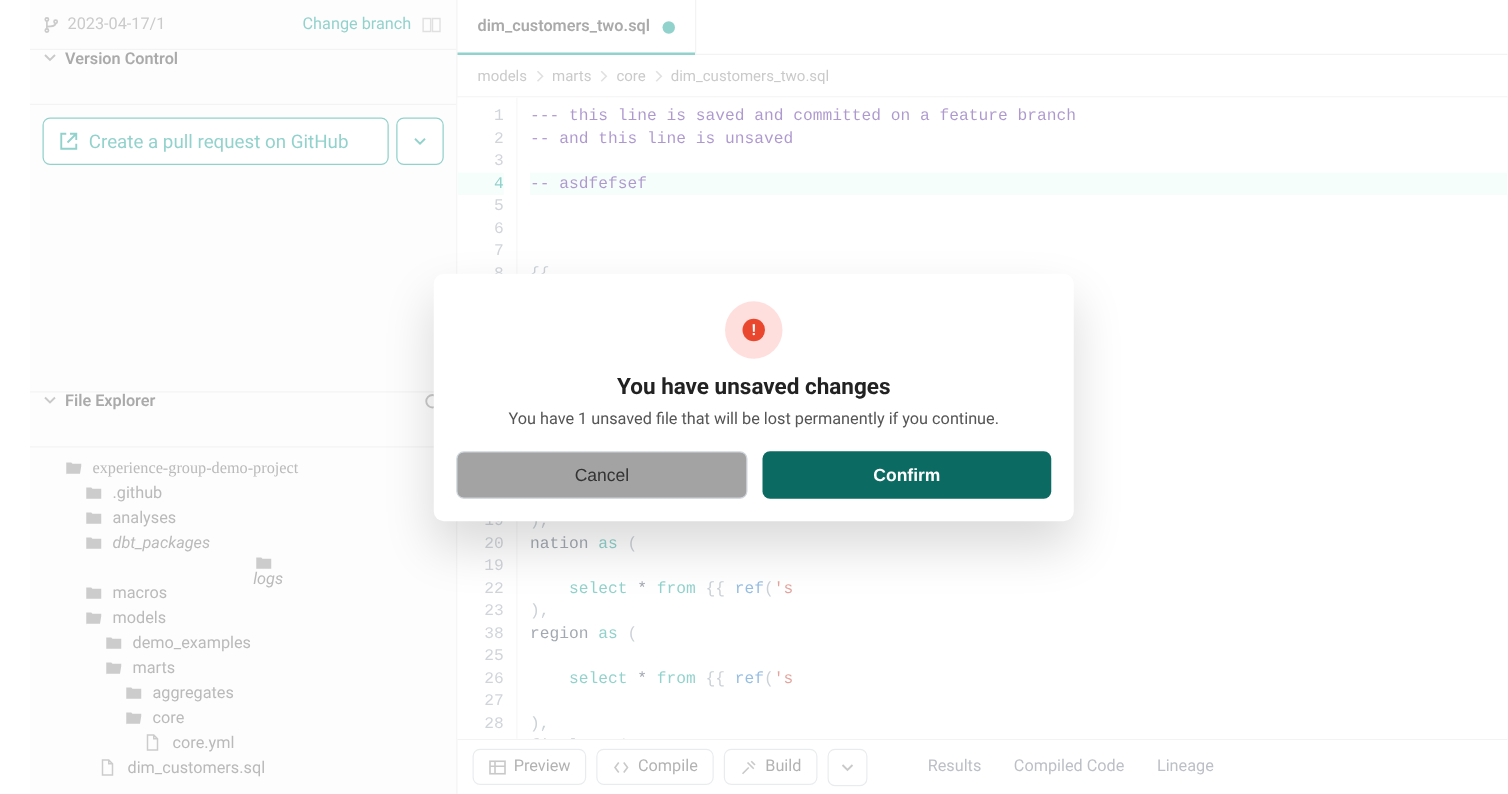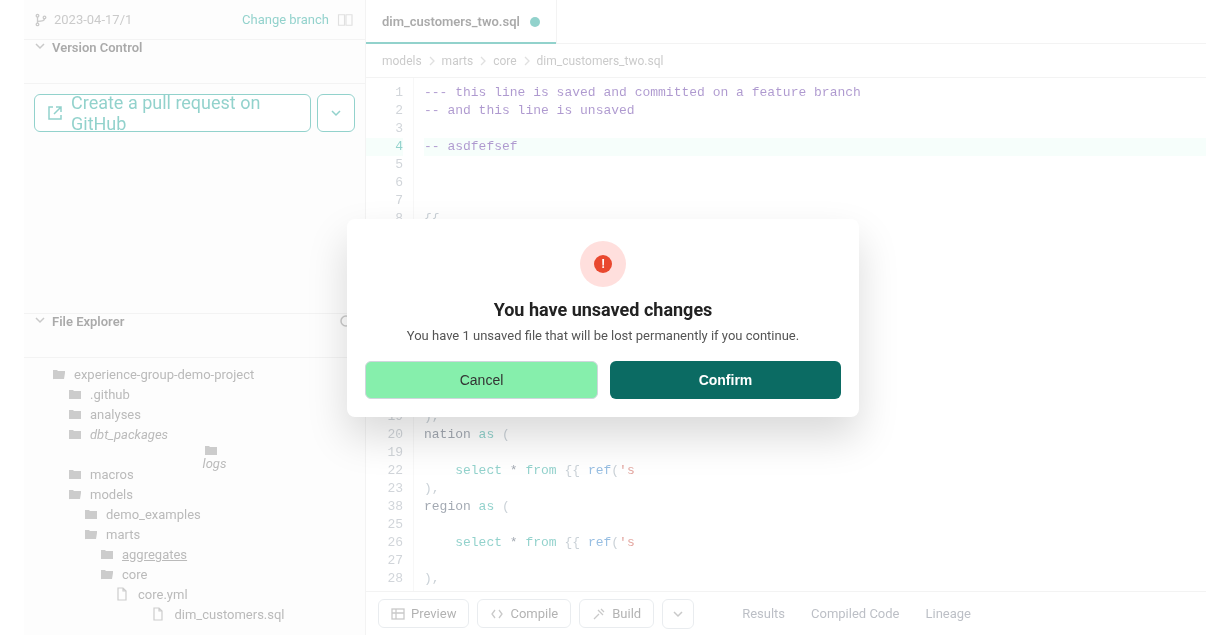--- a/index.html
+++ b/index.html
@@ -63,21 +63,21 @@
     border: 1px solid #0f9b8f;
     color: #0f9b8f;
     background: #fff;
     border-radius: 6px;
     height: 38px;
     display: flex;
     align-items: center;
     padding: 0 12px;
     gap: 8px;
     cursor: pointer;
-    font-size: 18px;
+    font-size: 15px;
   }
   .pr-caret {
     width: 38px;
     border: 1px solid #0f9b8f;
     color: #0f9b8f;
     background: #fff;
     border-radius: 6px;
     display: flex;
     align-items: center;
     justify-content: center;
@@ -231,21 +231,21 @@
     background: #e9482f; color: #fff;
     display: inline-flex; align-items: center; justify-content: center;
     font-weight: 700; font-size: 12px;
   }
   .modal h2 { font-size: 18px; font-weight: 700; color: #222; margin-bottom: 8px; }
   .modal p { color: #555; font-size: 13px; margin-bottom: 18px; }
   .modal .btn-row { display: flex; gap: 12px; }
   .modal button {
     flex: 1; height: 38px; border-radius: 6px; font-size: 14px; cursor: pointer;
   }
-  .modal .cancel { background: #86efac; border: 1px solid #cfd6dc; color: #333; }
+  .modal .cancel { background: #a3a3a3; border: 1px solid #cfd6dc; color: #333; }
   .modal .confirm { background: #0b6b63; border: none; color: #fff; font-weight: 600; }
   svg { display: block; }
 </style>
 </head>
 <body>
 
 <div class="app">
 
   <div class="sidebar">
 
@@ -309,21 +309,21 @@
       </span>
     </div>
 
     <div class="file-explorer-body" id="fe-body">
         <div class="tree-item" style="padding-left: 28px;">
           <span class="icon">
             <svg width="14" height="12" viewBox="0 0 14 12">
               <path fill="#8f8f8f" d="M1 2h4l1 1h7v2H2l-1 7zM2 5h11l-1 6H1z"></path>
             </svg>
           </span>
-          <span class="label" style="font-style: normal;">experience-group-demo-project</span>
+          <span class="label" style="font-style: normal; font-family: Liberation Serif, serif;">experience-group-demo-project</span>
         </div>
         <div class="tree-item" style="padding-left: 44px;">
           <span class="icon">
             <svg width="14" height="12" viewBox="0 0 14 12">
               <path fill="#8f8f8f" d="M1 2h4l1 1h7v8H1z"></path>
             </svg>
           </span>
           <span class="label" style="font-style: normal;">.github</span>
         </div>
         <div class="tree-item" style="padding-left: 44px;">
@@ -381,39 +381,39 @@
             </svg>
           </span>
           <span class="label" style="font-style: normal;">marts</span>
         </div>
         <div class="tree-item" style="padding-left: 76px;">
           <span class="icon">
             <svg width="14" height="12" viewBox="0 0 14 12">
               <path fill="#8f8f8f" d="M1 2h4l1 1h7v8H1z"></path>
             </svg>
           </span>
-          <span class="label" style="font-style: normal; text-decoration: underline;">aggregates</span>
+          <span class="label" style="font-style: normal;">aggregates</span>
         </div>
         <div class="tree-item" style="padding-left: 76px;">
           <span class="icon">
             <svg width="14" height="12" viewBox="0 0 14 12">
               <path fill="#8f8f8f" d="M1 2h4l1 1h7v2H2l-1 7zM2 5h11l-1 6H1z"></path>
             </svg>
           </span>
           <span class="label" style="font-style: normal;">core</span>
         </div>
         <div class="tree-item" style="padding-left: 92px;">
           <span class="icon">
             <svg width="12" height="14" viewBox="0 0 12 14">
               <path fill="none" stroke="#8f8f8f" stroke-width="1.2" d="M2 1h5l3 3v9H2z M7 1v3h3"></path>
             </svg>
           </span>
           <span class="label">core.yml</span>
         </div>
-        <div class="tree-item" style="padding-left: 56px; justify-content: center;">
+        <div class="tree-item" style="padding-left: 56px;">
           <span class="icon">
             <svg width="12" height="14" viewBox="0 0 12 14">
               <path fill="none" stroke="#8f8f8f" stroke-width="1.2" d="M2 1h5l3 3v9H2z M7 1v3h3"></path>
             </svg>
           </span>
           <span class="label">dim_customers.sql</span>
         </div>
       </div>
   </div>
 

